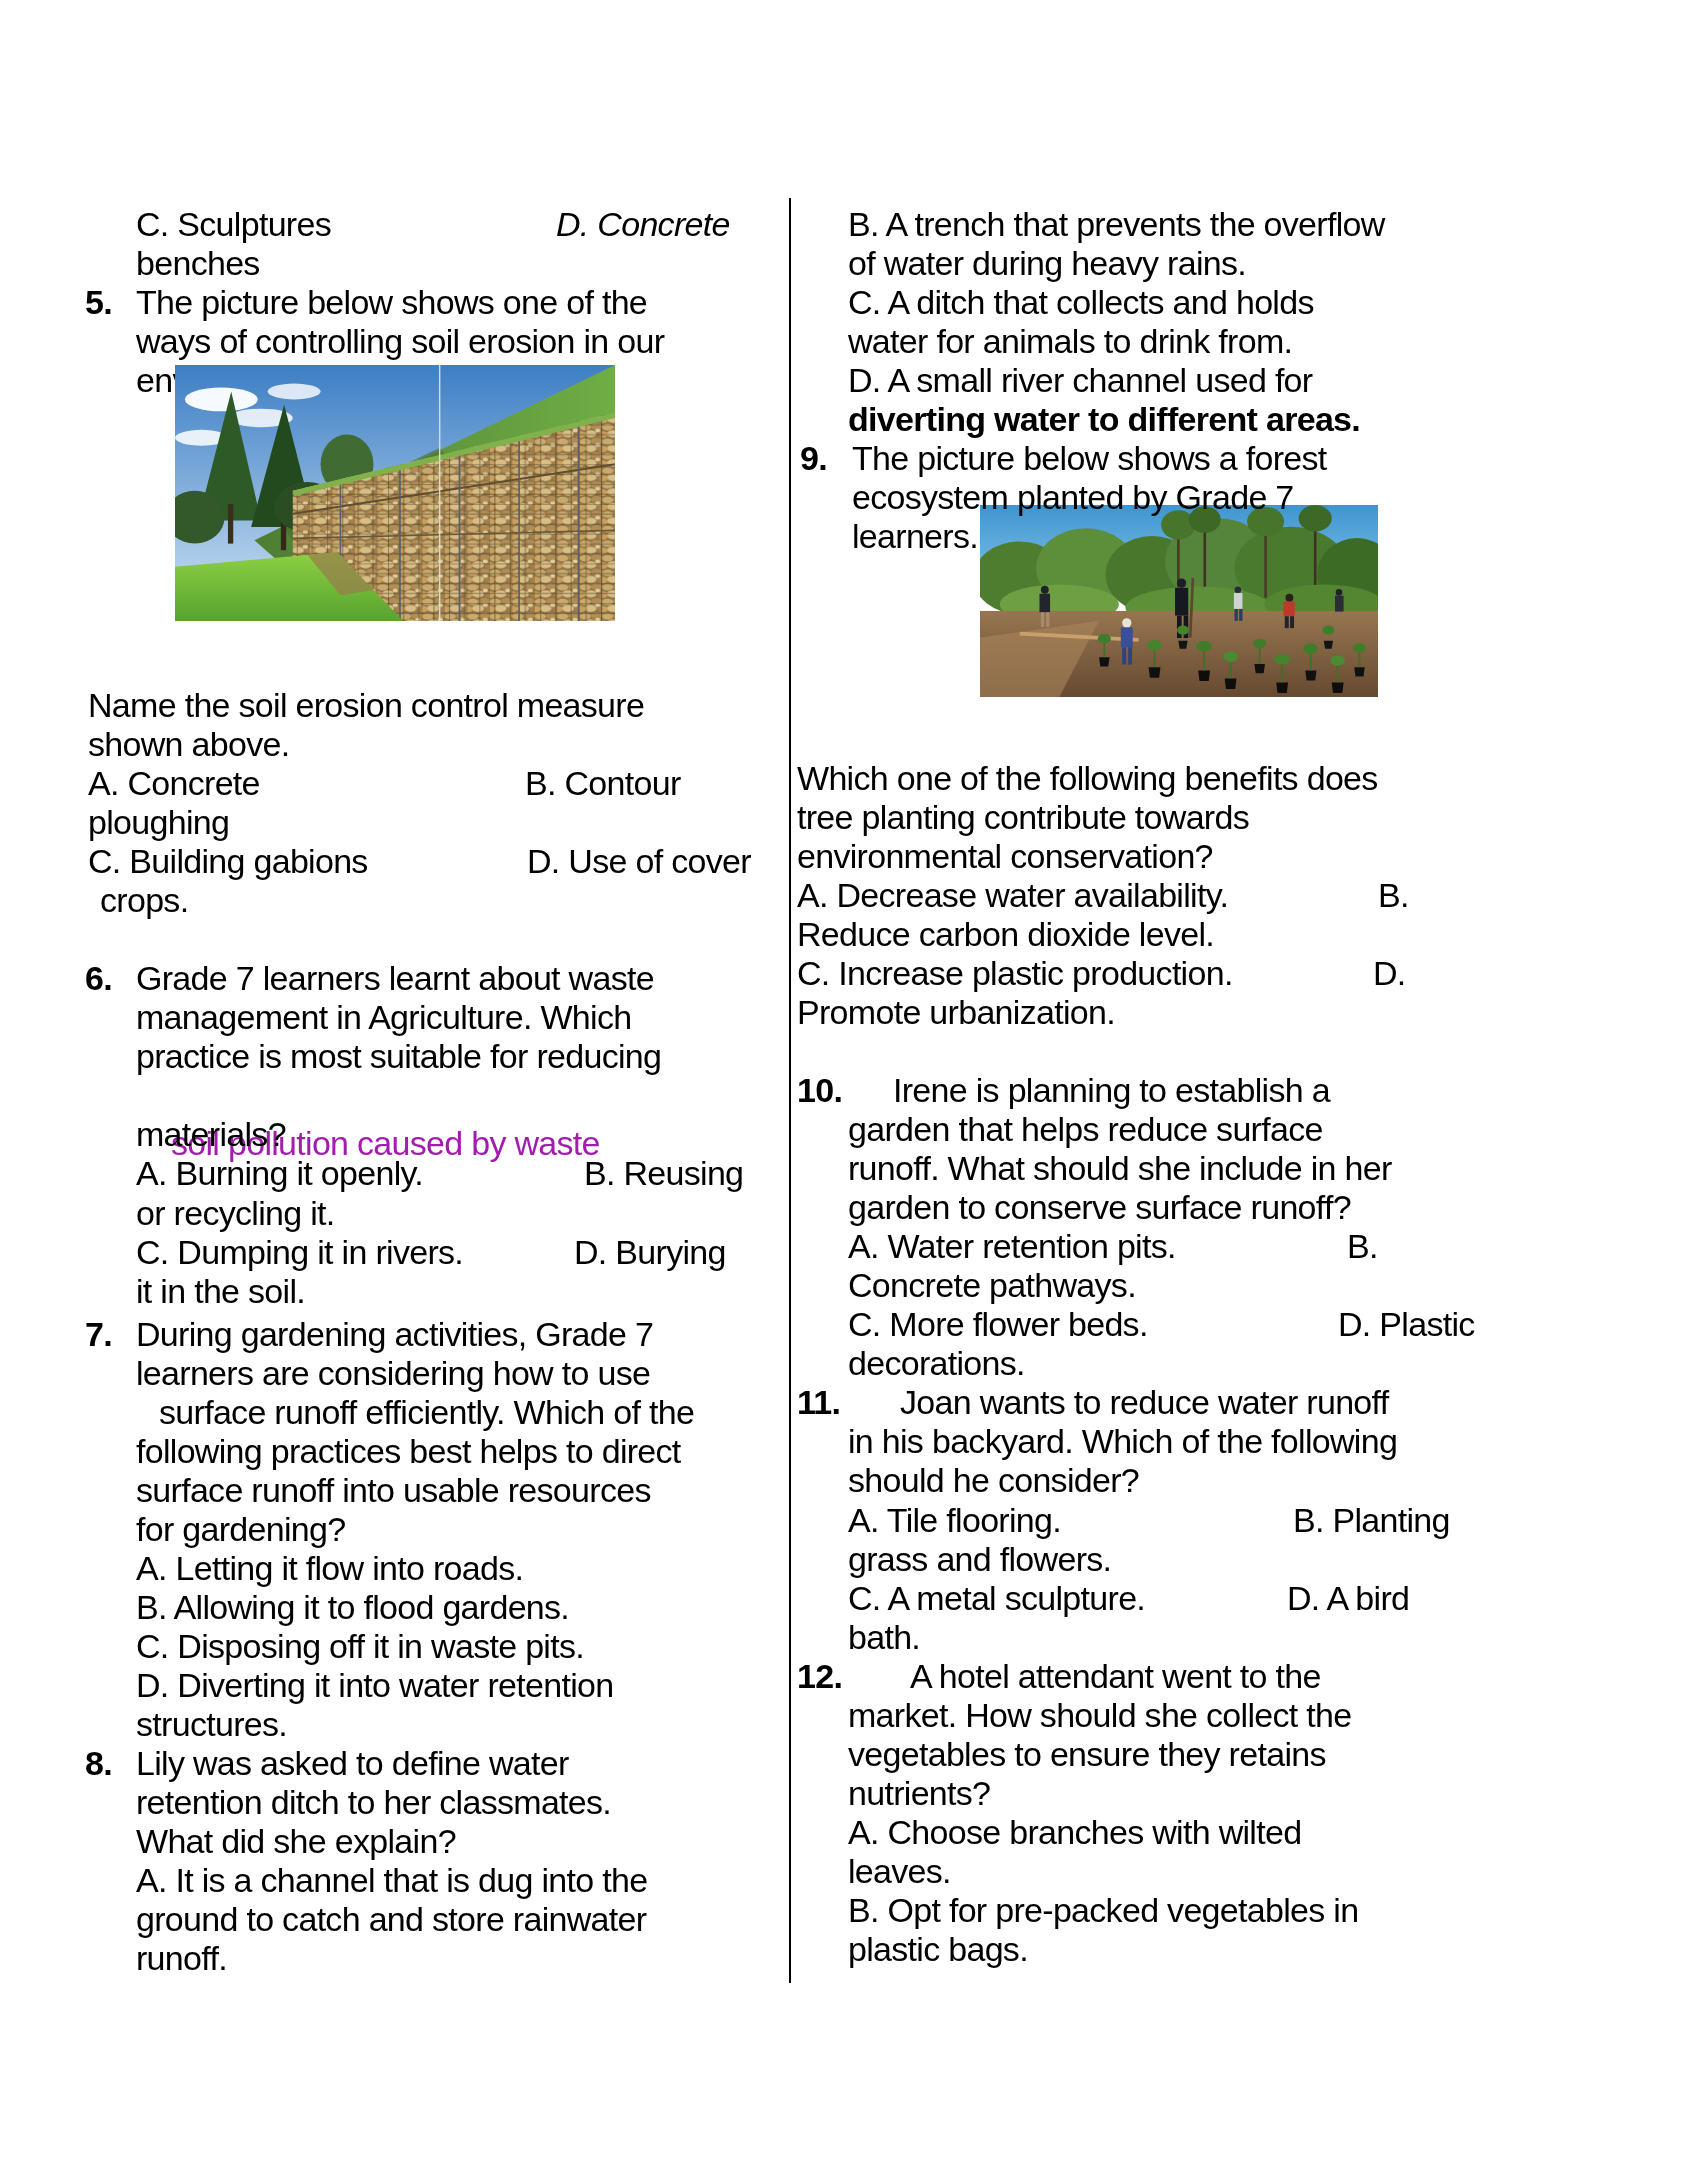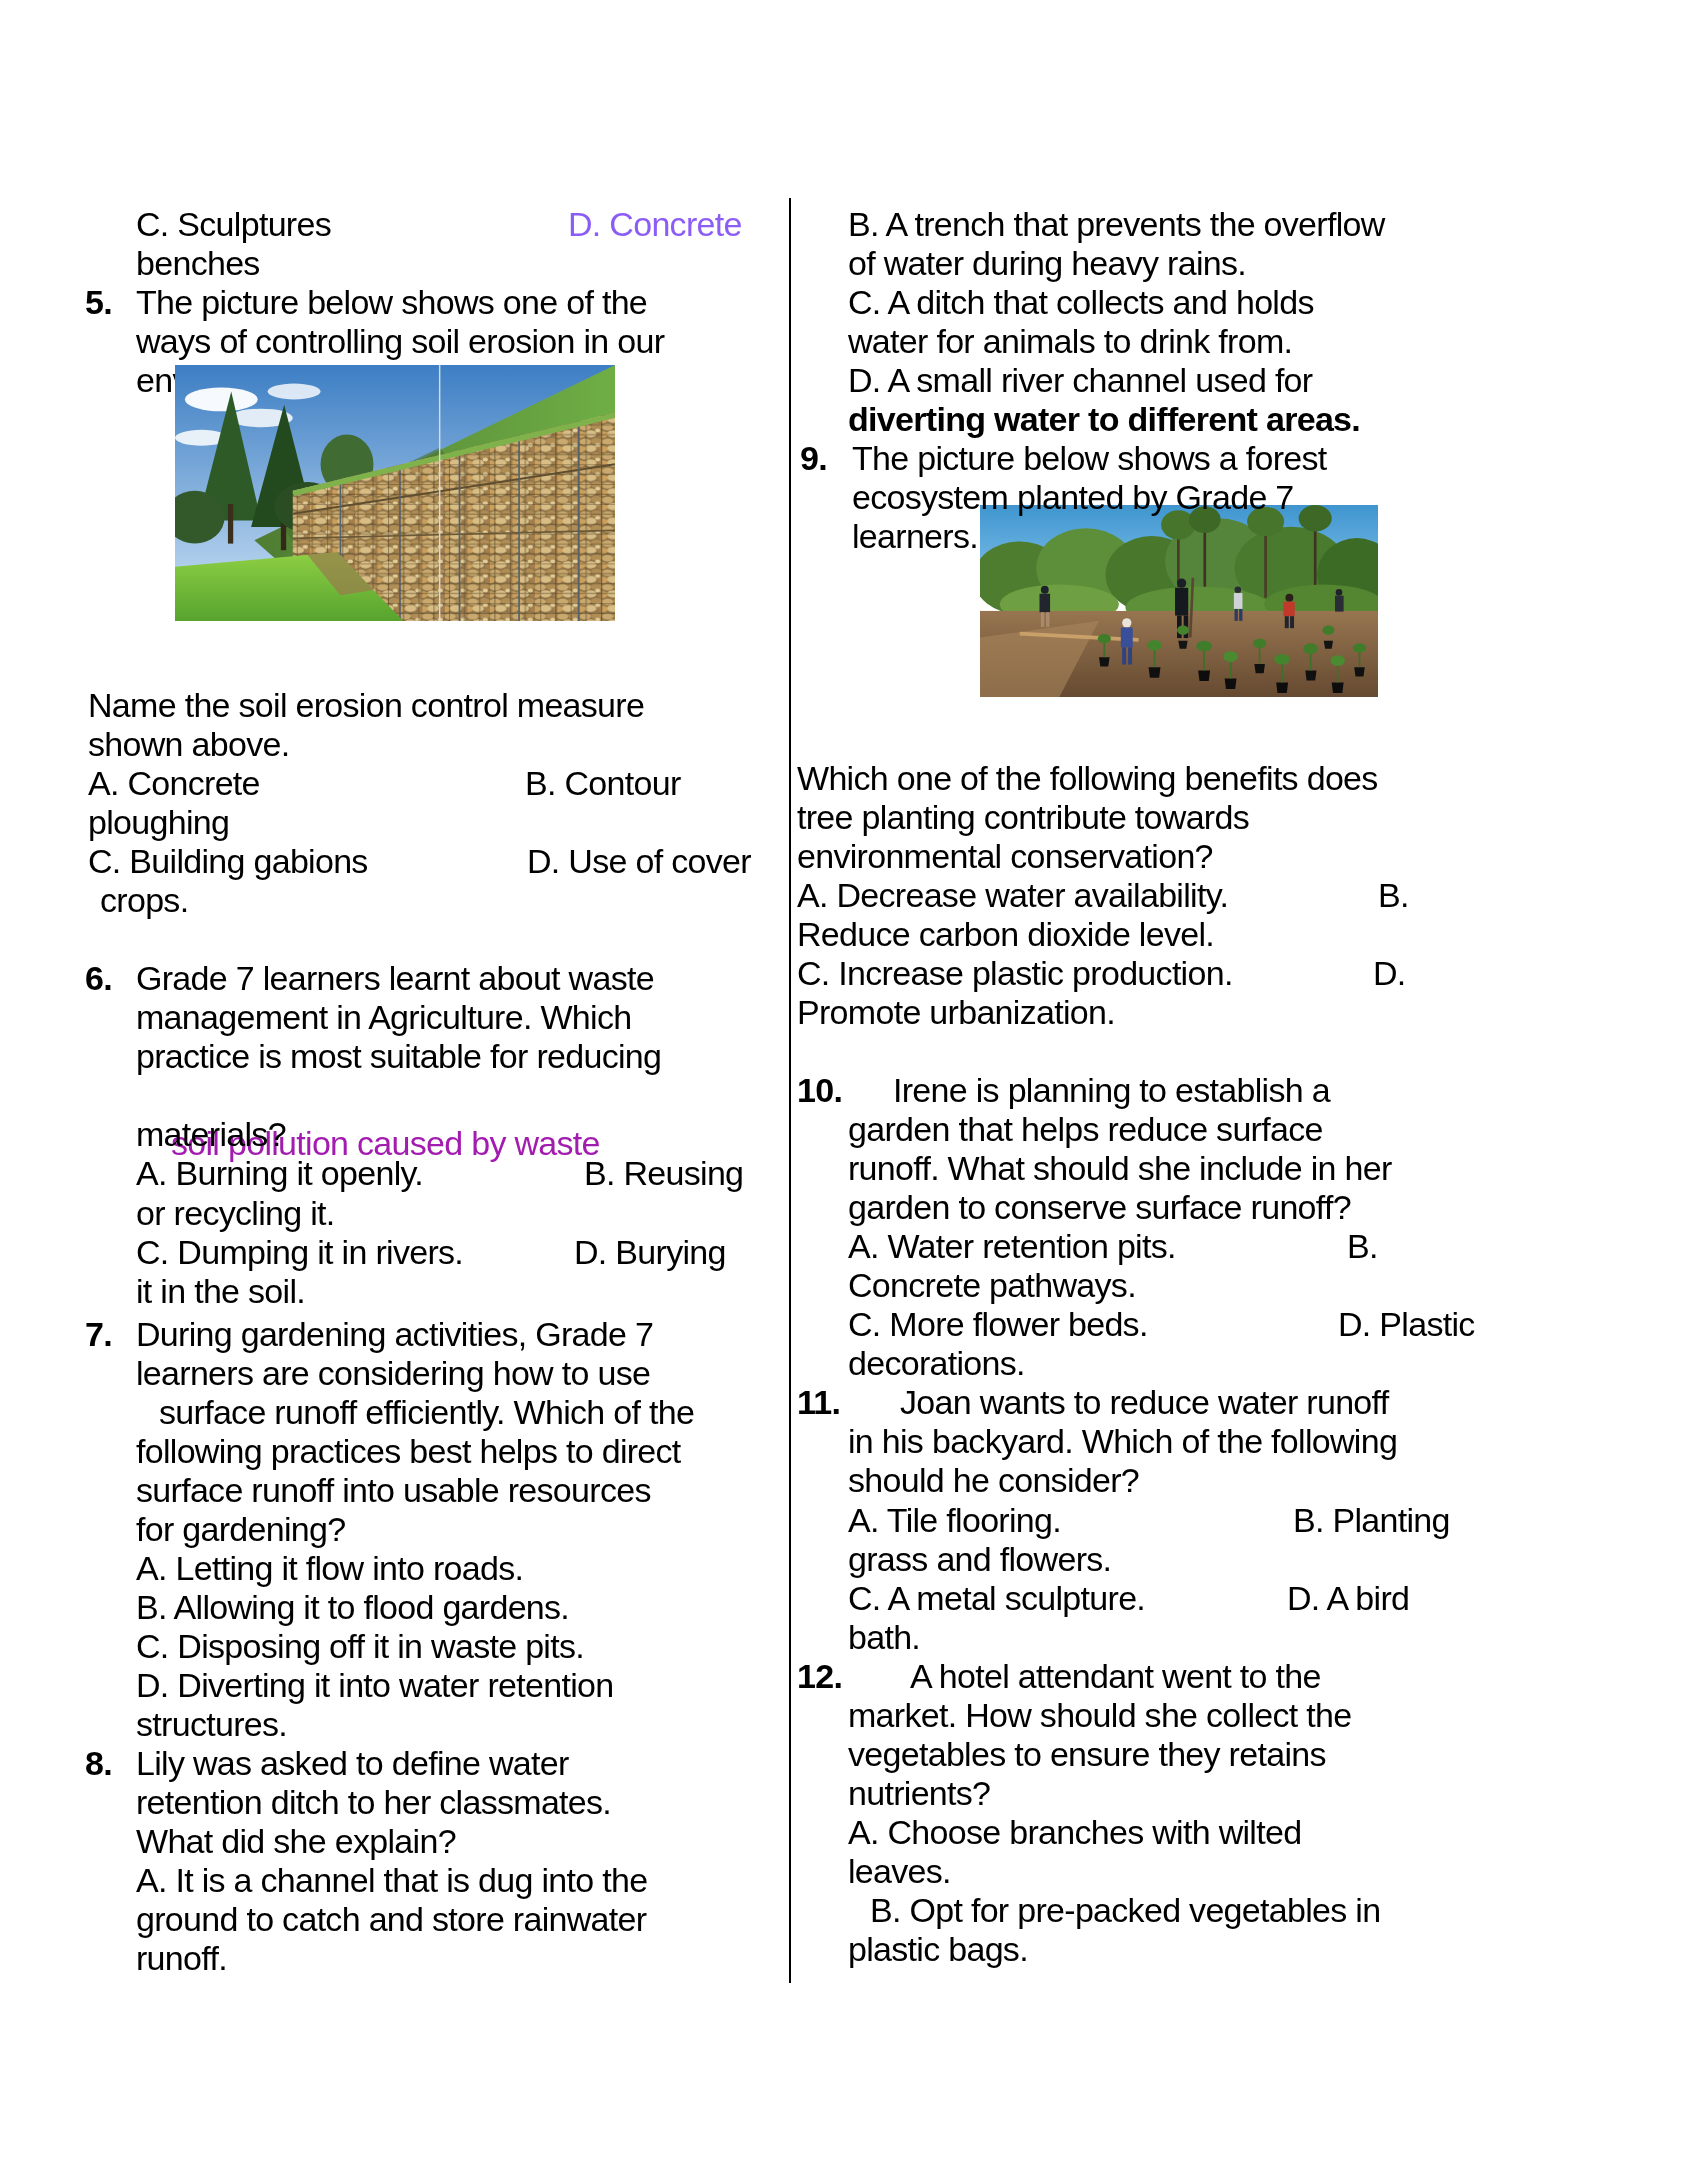--- a/index.html
+++ b/index.html
@@ -21,21 +21,21 @@
   #gabion-photo{position:absolute;left:175px;top:365px;width:440px;height:256px;z-index:3;}
   #forest-photo{position:absolute;left:980px;top:505px;width:398px;height:192px;z-index:1;}
 </style>
 </head>
 <body style="background: rgb(255, 255, 255);">
 
 <div id="divider" style="background: rgb(0, 0, 0);"></div>
 
 <div id="text-layer">
     <span class="seg" style="left: 136px; top: 205px; color: rgb(0, 0, 0);">C. Sculptures</span>
-    <span class="seg" style="left: 568px; top: 205px; color: #8b5cf6;">D. Concrete</span>
+    <span class="seg" style="left: 556px; top: 205px; color: #000000; font-style: italic;">D. Concrete</span>
     <span class="seg" style="left: 136px; top: 244px; color: rgb(0, 0, 0);">benches</span>
     <span class="seg bold" style="left: 85px; top: 283px; color: rgb(0, 0, 0);">5.</span>
     <span class="seg" style="left: 136px; top: 283px; color: rgb(0, 0, 0);">The picture below shows one of the</span>
     <span class="seg" style="left: 136px; top: 322px; color: rgb(0, 0, 0);">ways of controlling soil erosion in our</span>
     <span class="seg" style="left: 136px; top: 361px; color: rgb(0, 0, 0);">environment.</span>
     <span class="seg" style="left: 88px; top: 686px; color: rgb(0, 0, 0);">Name the soil erosion control measure</span>
     <span class="seg" style="left: 88px; top: 725px; color: rgb(0, 0, 0);">shown above.</span>
     <span class="seg" style="left: 88px; top: 764px; color: rgb(0, 0, 0);">A. Concrete</span>
     <span class="seg" style="left: 525px; top: 764px; color: rgb(0, 0, 0);">B. Contour</span>
     <span class="seg" style="left: 88px; top: 803px; color: rgb(0, 0, 0);">ploughing</span>
@@ -113,21 +113,21 @@
     <span class="seg" style="left: 848px; top: 1579px; color: rgb(0, 0, 0);">C. A metal sculpture.</span>
     <span class="seg" style="left: 1287px; top: 1579px; color: rgb(0, 0, 0);">D. A bird</span>
     <span class="seg" style="left: 848px; top: 1618px; color: rgb(0, 0, 0);">bath.</span>
     <span class="seg bold" style="left: 797px; top: 1657px; color: rgb(0, 0, 0);">12.</span>
     <span class="seg" style="left: 910px; top: 1657px; color: rgb(0, 0, 0);">A hotel attendant went to the</span>
     <span class="seg" style="left: 848px; top: 1696px; color: rgb(0, 0, 0);">market. How should she collect the</span>
     <span class="seg" style="left: 848px; top: 1735px; color: rgb(0, 0, 0);">vegetables to ensure they retains</span>
     <span class="seg" style="left: 848px; top: 1774px; color: rgb(0, 0, 0);">nutrients?</span>
     <span class="seg" style="left: 848px; top: 1813px; color: rgb(0, 0, 0);">A. Choose branches with wilted</span>
     <span class="seg" style="left: 848px; top: 1852px; color: rgb(0, 0, 0);">leaves.</span>
-    <span class="seg" style="left: 848px; top: 1891px; color: rgb(0, 0, 0); margin-left: 22px;">B. Opt for pre-packed vegetables in</span>
+    <span class="seg" style="left: 848px; top: 1891px; color: rgb(0, 0, 0);">B. Opt for pre-packed vegetables in</span>
     <span class="seg" style="left: 848px; top: 1930px; color: rgb(0, 0, 0);">plastic bags.</span>
   </div>
 
 <svg id="gabion-photo" viewBox="0 0 665 387" preserveAspectRatio="none" xmlns="http://www.w3.org/2000/svg">
   <defs>
     <linearGradient id="skyg" x1="0" y1="0" x2="0" y2="1">
       <stop offset="0" stop-color="#3d7ec4"></stop>
         <stop offset="1" stop-color="#cfe4f6"></stop>
     </linearGradient>
     <linearGradient id="hillg" x1="0" y1="0" x2="1" y2="0">

